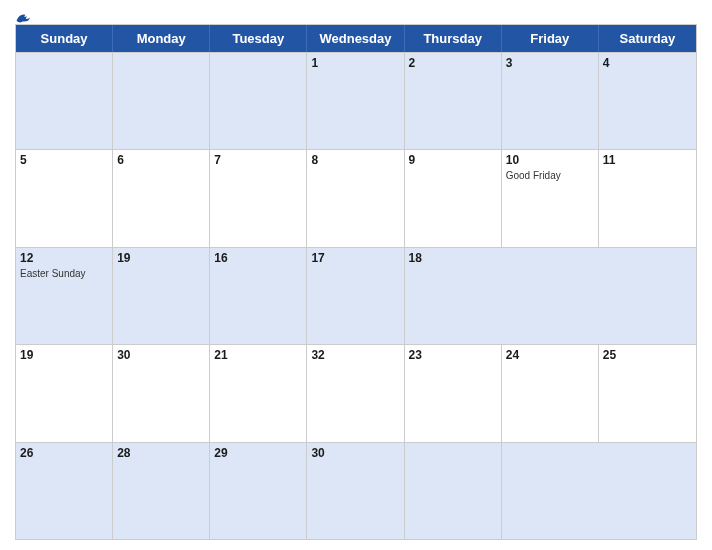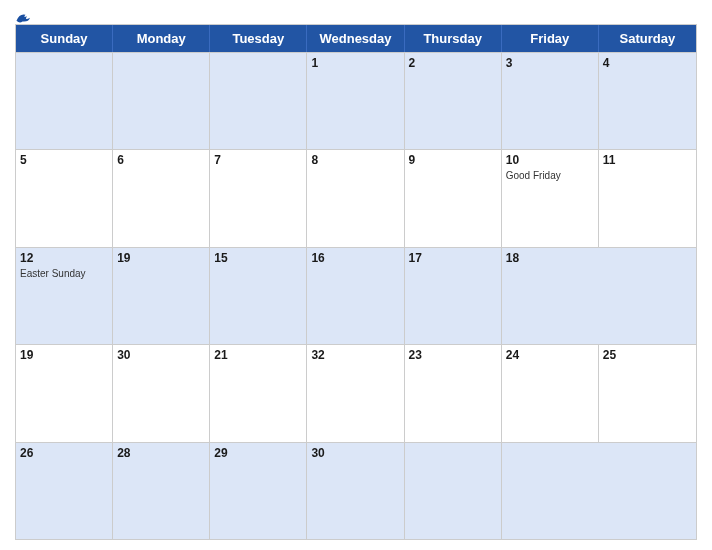--- a/index.html
+++ b/index.html
@@ -207,23 +207,20 @@
         </div>
         <div class="cal-week odd">
           <div class="cal-cell">
             <span class="cell-number">12</span>
             <span class="cell-event">Easter Sunday</span>
           </div>
           <div class="cal-cell">
             <span class="cell-number">19</span>
           </div>
           <div class="cal-cell">
-            <span class="cell-number">15</span>
-          </div>
-          <div class="cal-cell">
             <span class="cell-number">16</span>
           </div>
           <div class="cal-cell">
             <span class="cell-number">17</span>
           </div>
           <div class="cal-cell">
             <span class="cell-number">18</span>
           </div>
         </div>
         <div class="cal-week even">

